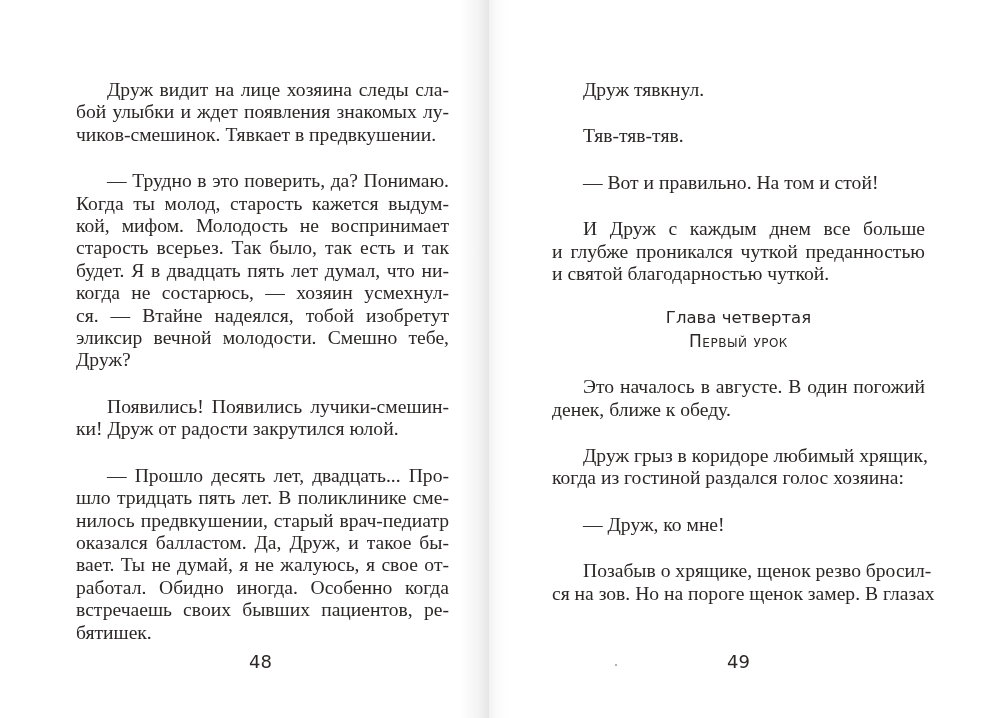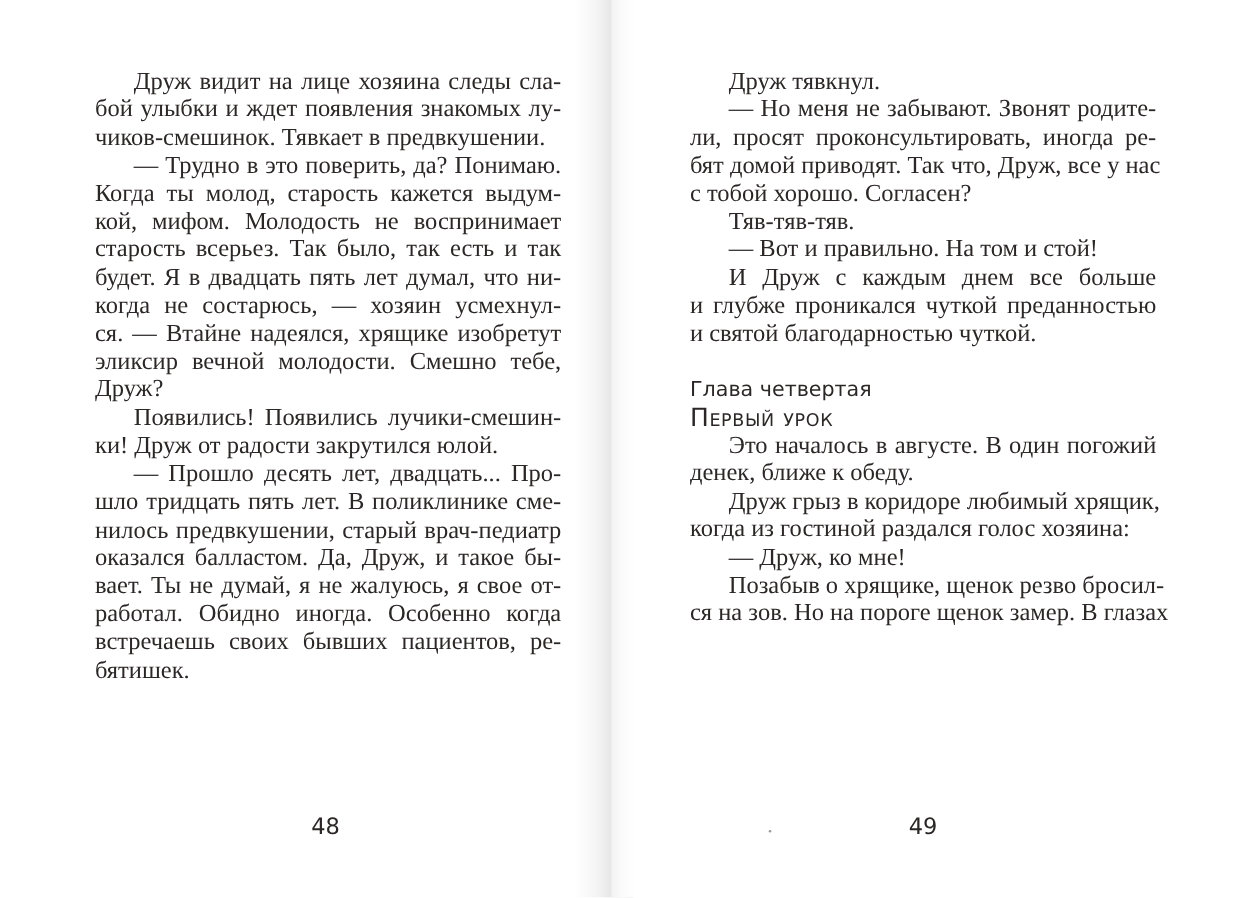--- a/index.html
+++ b/index.html
@@ -23,29 +23,30 @@
       position: absolute;
       font-size: 19.6px;
       line-height: 22.4px;
       text-align: justify;
       hyphens: manual;
     }
     .page-left .text-block { left: 76px; top: 55px; width: 373px; }
     .page-right .text-block { left: 63px; top: 55px; width: 373px; }
     .line { display: block; text-align: justify; text-align-last: justify; white-space: nowrap; }
     .line.last { text-align-last: left; }
-    .line.first { padding-left: 31px; }
+    .line.first { padding-left: 31px; margin-top: 24px; }
     .chapter {
+      text-align: center;
       font-family: "DejaVu Sans", "Liberation Sans", sans-serif;
       font-size: 16.5px;
       line-height: 22.4px;
       color: #2b2726;
     }
     .chapter-gap { height: 22px; }
-    .chapter-title { font-variant: small-caps; font-size: 20px; letter-spacing: 0.5px; }
+    .chapter-title { font-variant: small-caps; font-size: 17px; letter-spacing: 0.5px; }
     .page-number {
       position: absolute; top: 651px;
       font-family: "DejaVu Sans", "Liberation Sans", sans-serif;
       font-size: 18px; color: #2b2726;
     }
     .page-left .page-number { left: 249px; }
     .page-right .page-number { left: 238px; text-align: center; }
     .speck { position: absolute; left: 126px; top: 664px; width: 2px; height: 2px; background: #999; border-radius: 1px; }
   </style>
 </head>
@@ -59,21 +60,21 @@
           <span class="line">бой улыбки и ждет появления знакомых лу-</span>
           <span class="line last">чиков-смешинок. Тявкает в предвкушении.</span>
         </div>
         <div class="para-block">
           <span class="line first">— Трудно в это поверить, да? Понимаю.</span>
           <span class="line">Когда ты молод, старость кажется выдум-</span>
           <span class="line">кой, мифом. Молодость не воспринимает</span>
           <span class="line">старость всерьез. Так было, так есть и так</span>
           <span class="line">будет. Я в двадцать пять лет думал, что ни-</span>
           <span class="line">когда не состарюсь, — хозяин усмехнул-</span>
-          <span class="line">ся. — Втайне надеялся, хрящике изобретут</span>
+          <span class="line">ся. — Втайне надеялся, тобой изобретут</span>
           <span class="line">эликсир вечной молодости. Смешно тебе,</span>
           <span class="line last">Друж?</span>
         </div>
         <div class="para-block">
           <span class="line first">Появились! Появились лучики-смешин-</span>
           <span class="line last">ки! Друж от радости закрутился юлой.</span>
         </div>
         <div class="para-block">
           <span class="line first">— Прошло десять лет, двадцать... Про-</span>
           <span class="line">шло тридцать пять лет. В поликлинике сме-</span>
@@ -85,26 +86,20 @@
           <span class="line last">бятишек.</span>
         </div>
       </div>
     <div class="page-number">48</div>
   </div>
   <div class="page page-right">
     <div class="text-block">
       <div id="right-before">
           <div class="para-block">
             <span class="line first last">Друж тявкнул.</span>
-          </div>
-          <div class="para-block">
-            <span class="line first">— Но меня не забывают. Звонят родите-</span>
-            <span class="line">ли, просят проконсультировать, иногда ре-</span>
-            <span class="line">бят домой приводят. Так что, Друж, все у нас</span>
-            <span class="line last">с тобой хорошо. Согласен?</span>
           </div>
           <div class="para-block">
             <span class="line first last">Тяв-тяв-тяв.</span>
           </div>
           <div class="para-block">
             <span class="line first last">— Вот и правильно. На том и стой!</span>
           </div>
           <div class="para-block">
             <span class="line first">И Друж с каждым днем все больше</span>
             <span class="line">и глубже проникался чуткой преданностью</span>

